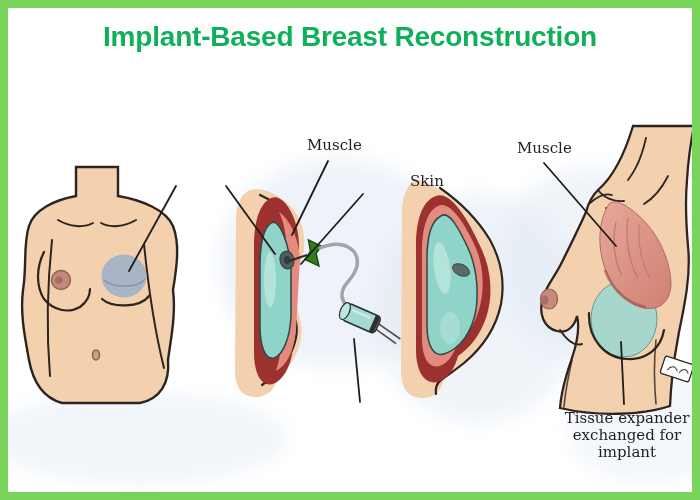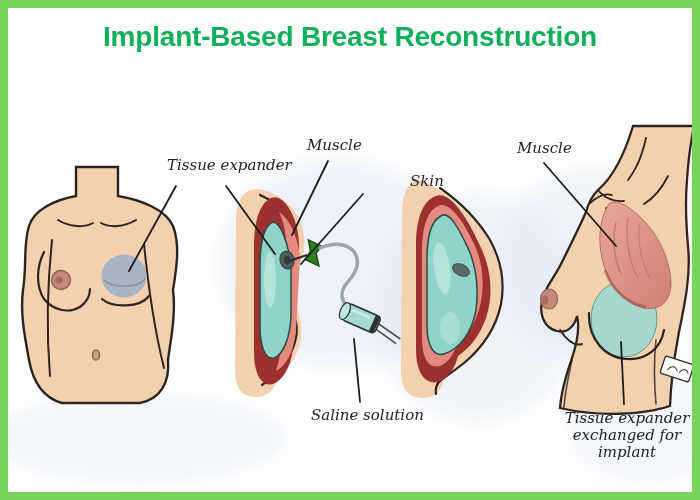--- a/index.html
+++ b/index.html
@@ -9,21 +9,21 @@
     font-family:"Liberation Sans",sans-serif;
   }
   .title{
     position:absolute;top:13px;left:0;width:100%;text-align:center;
     font-family:"Liberation Sans",sans-serif;font-weight:800;font-size:28px;
     letter-spacing:-0.2px;color:var(--title-text,#0fb05a);
   }
   svg#art{position:absolute;left:0;top:0;}
   .label{
     position:absolute;font-family:"DejaVu Serif",serif;font-size:15px;
-    color:var(--label-text,#1f1f1f);white-space:nowrap;line-height:1.12;font-style:italic;
+    color:var(--label-text,#1f1f1f);white-space:nowrap;line-height:1.12;
   }
   .label.wrap{white-space:normal;text-align:center;}
   
   .skin{fill:var(--skin,#f3d0ae);}
   .edge{stroke:var(--outline,#2b2420);stroke-linecap:round;fill:none;}
   .red{fill:var(--chest-pocket-red,#9d3130);}
   .pink{fill:var(--muscle-pink,#e28b7e);}
   .teal{fill:var(--expander-teal,#90d3c9);stroke:#2a4a45;stroke-width:1.5;}
   .grayexp{fill:var(--unfilled-expander-gray,#a9b4c5);}
   .tint{fill:var(--background-tint,#e1e9f4);}
@@ -160,19 +160,17 @@
       <line class="leader" x1="168" y1="178" x2="121" y2="263"></line>
       <line class="leader" x1="218" y1="178" x2="267" y2="246"></line>
       <line class="leader" x1="320" y1="153" x2="284" y2="227"></line>
       <line class="leader" x1="355" y1="186" x2="293" y2="256"></line>
       <line class="leader" x1="352" y1="394" x2="346" y2="331"></line>
       <line class="leader" x1="536" y1="155" x2="608" y2="238"></line>
       <line class="leader" x1="616" y1="396" x2="613" y2="334"></line>
     </g>
   </svg>
 
-  <div class="label" style="left:159px;top:149px;">Tissue expander</div>
   <div class="label" style="left:299px;top:129px;">Muscle</div>
   <div class="label" style="left:355px;top:165px;margin-left:47px;">Skin</div>
-  <div class="label" style="left:303px;top:399px;">Saline solution</div>
   <div class="label" style="left:509px;top:132px;">Muscle</div>
   <div class="label wrap" style="left:543px;top:402px;width:152px;">Tissue expander exchanged for implant</div>
 </div>
 
 </body></html>

